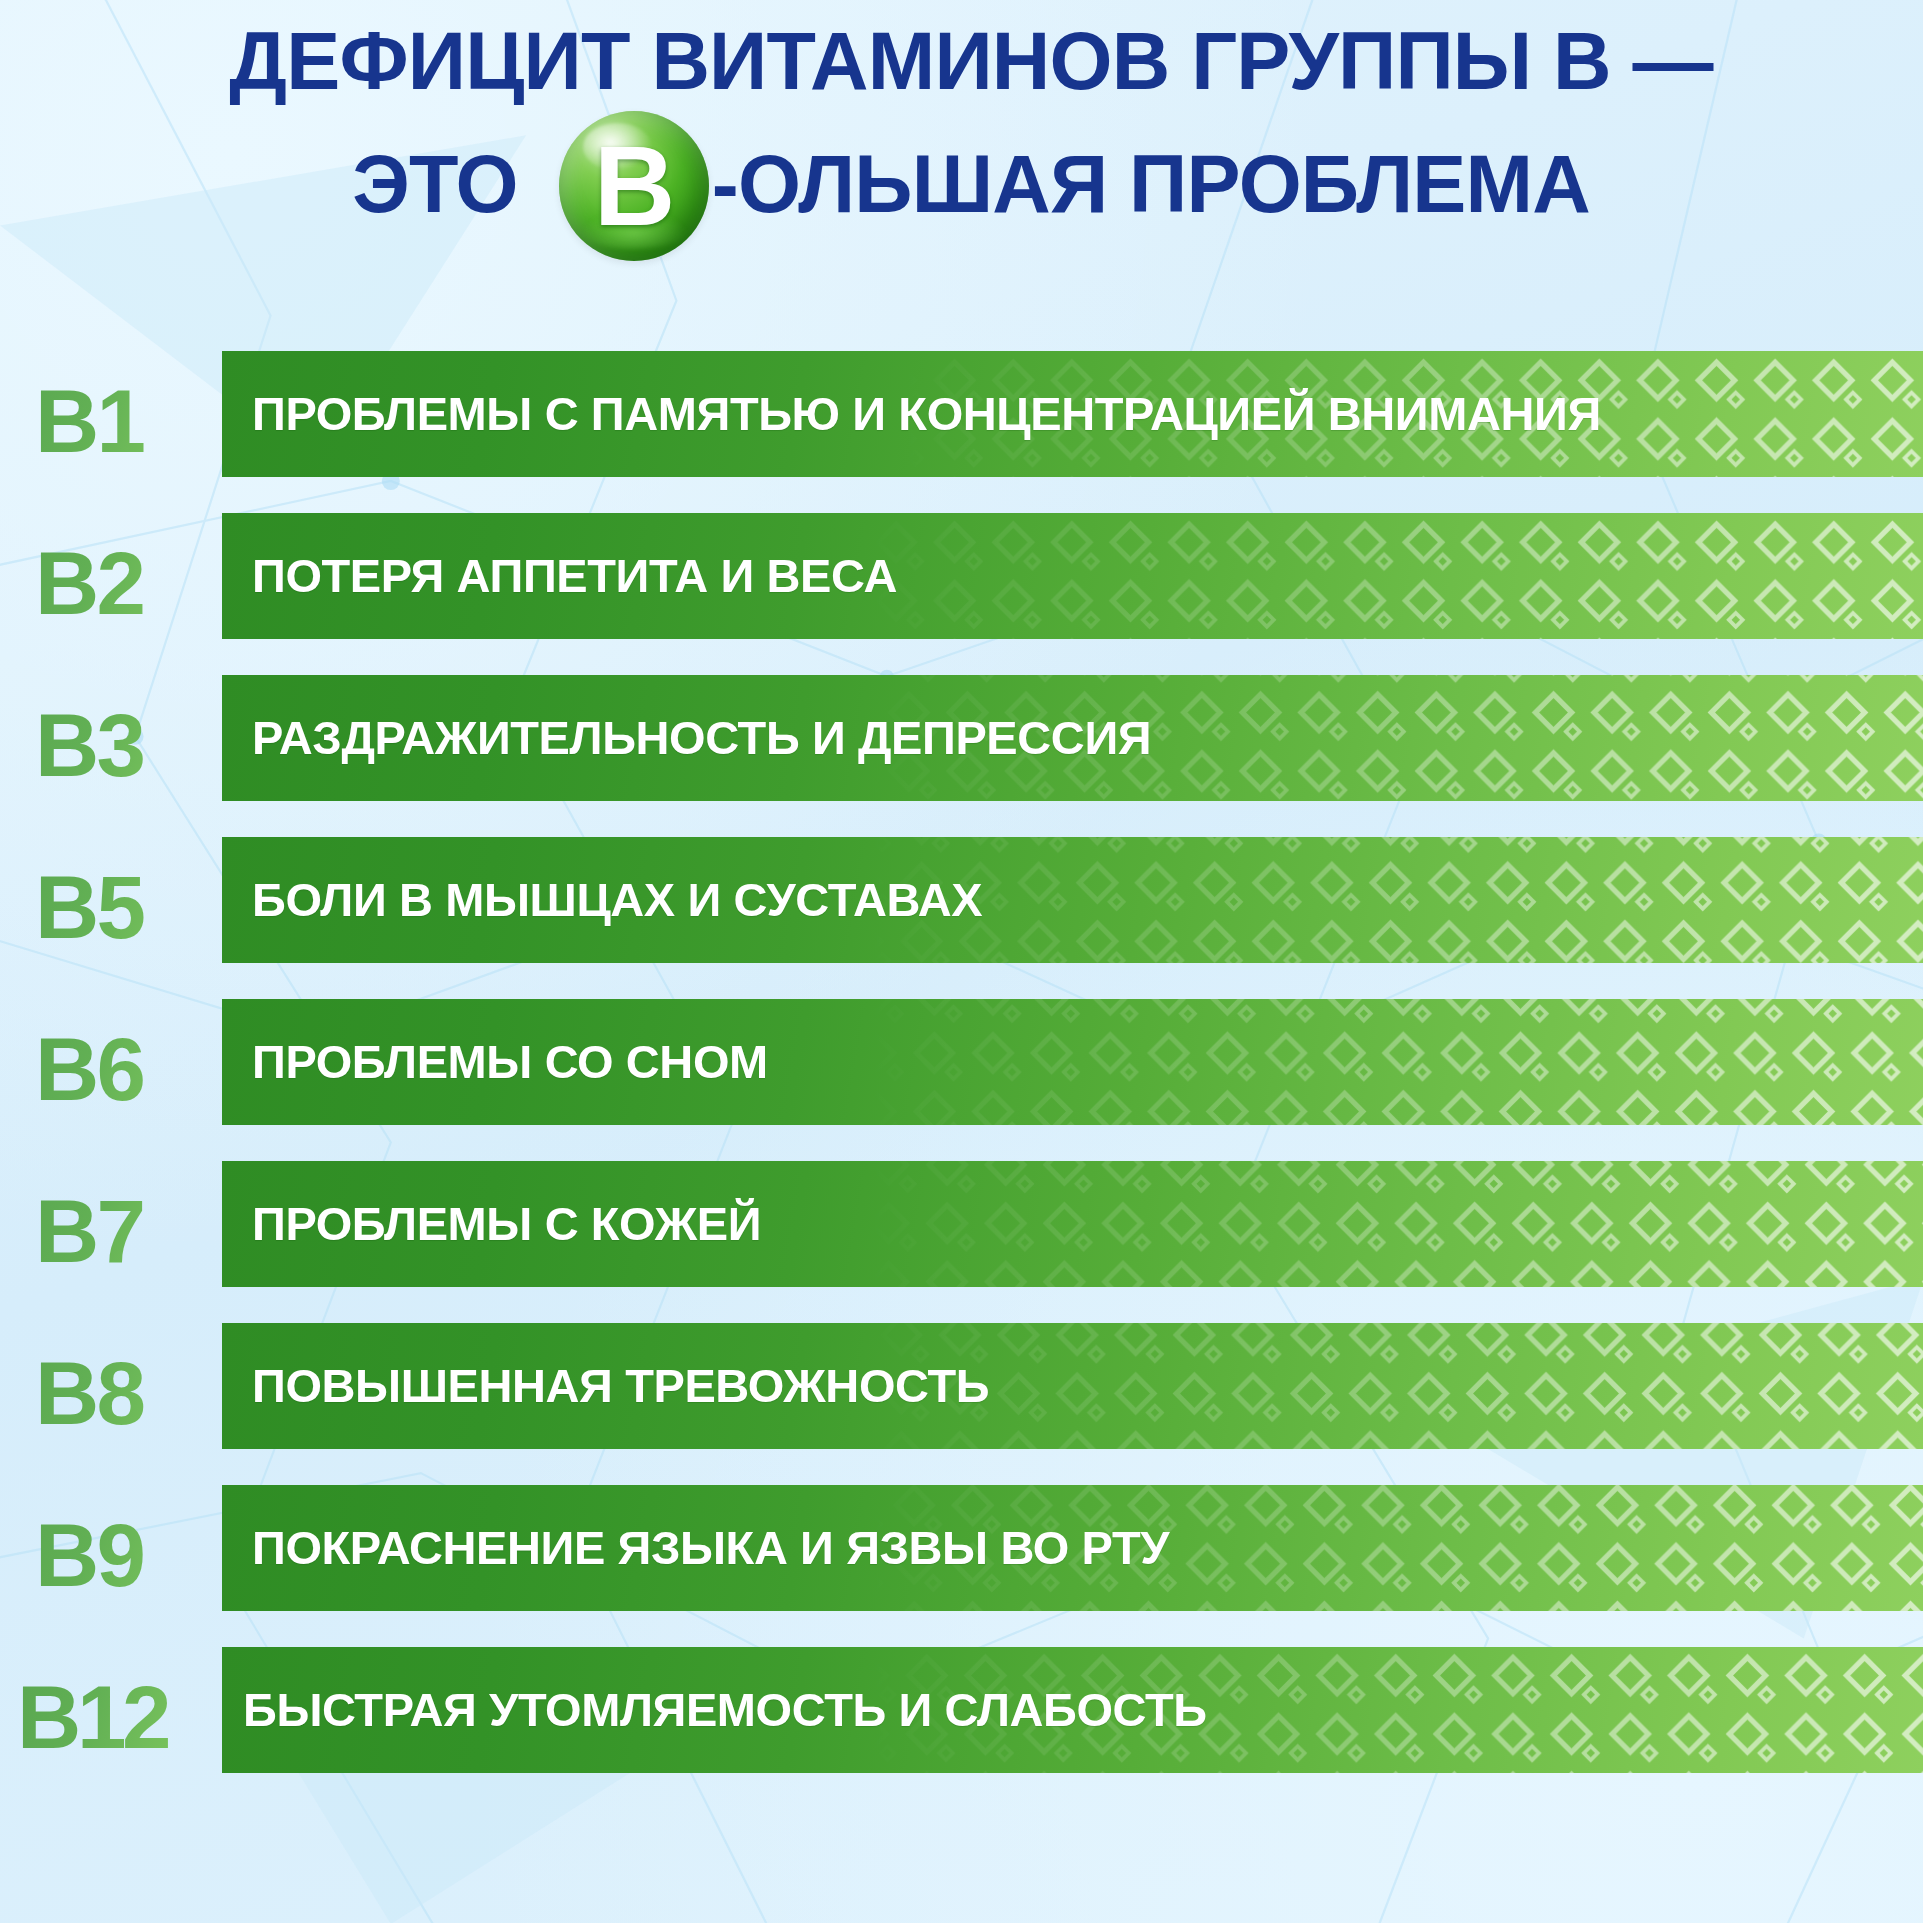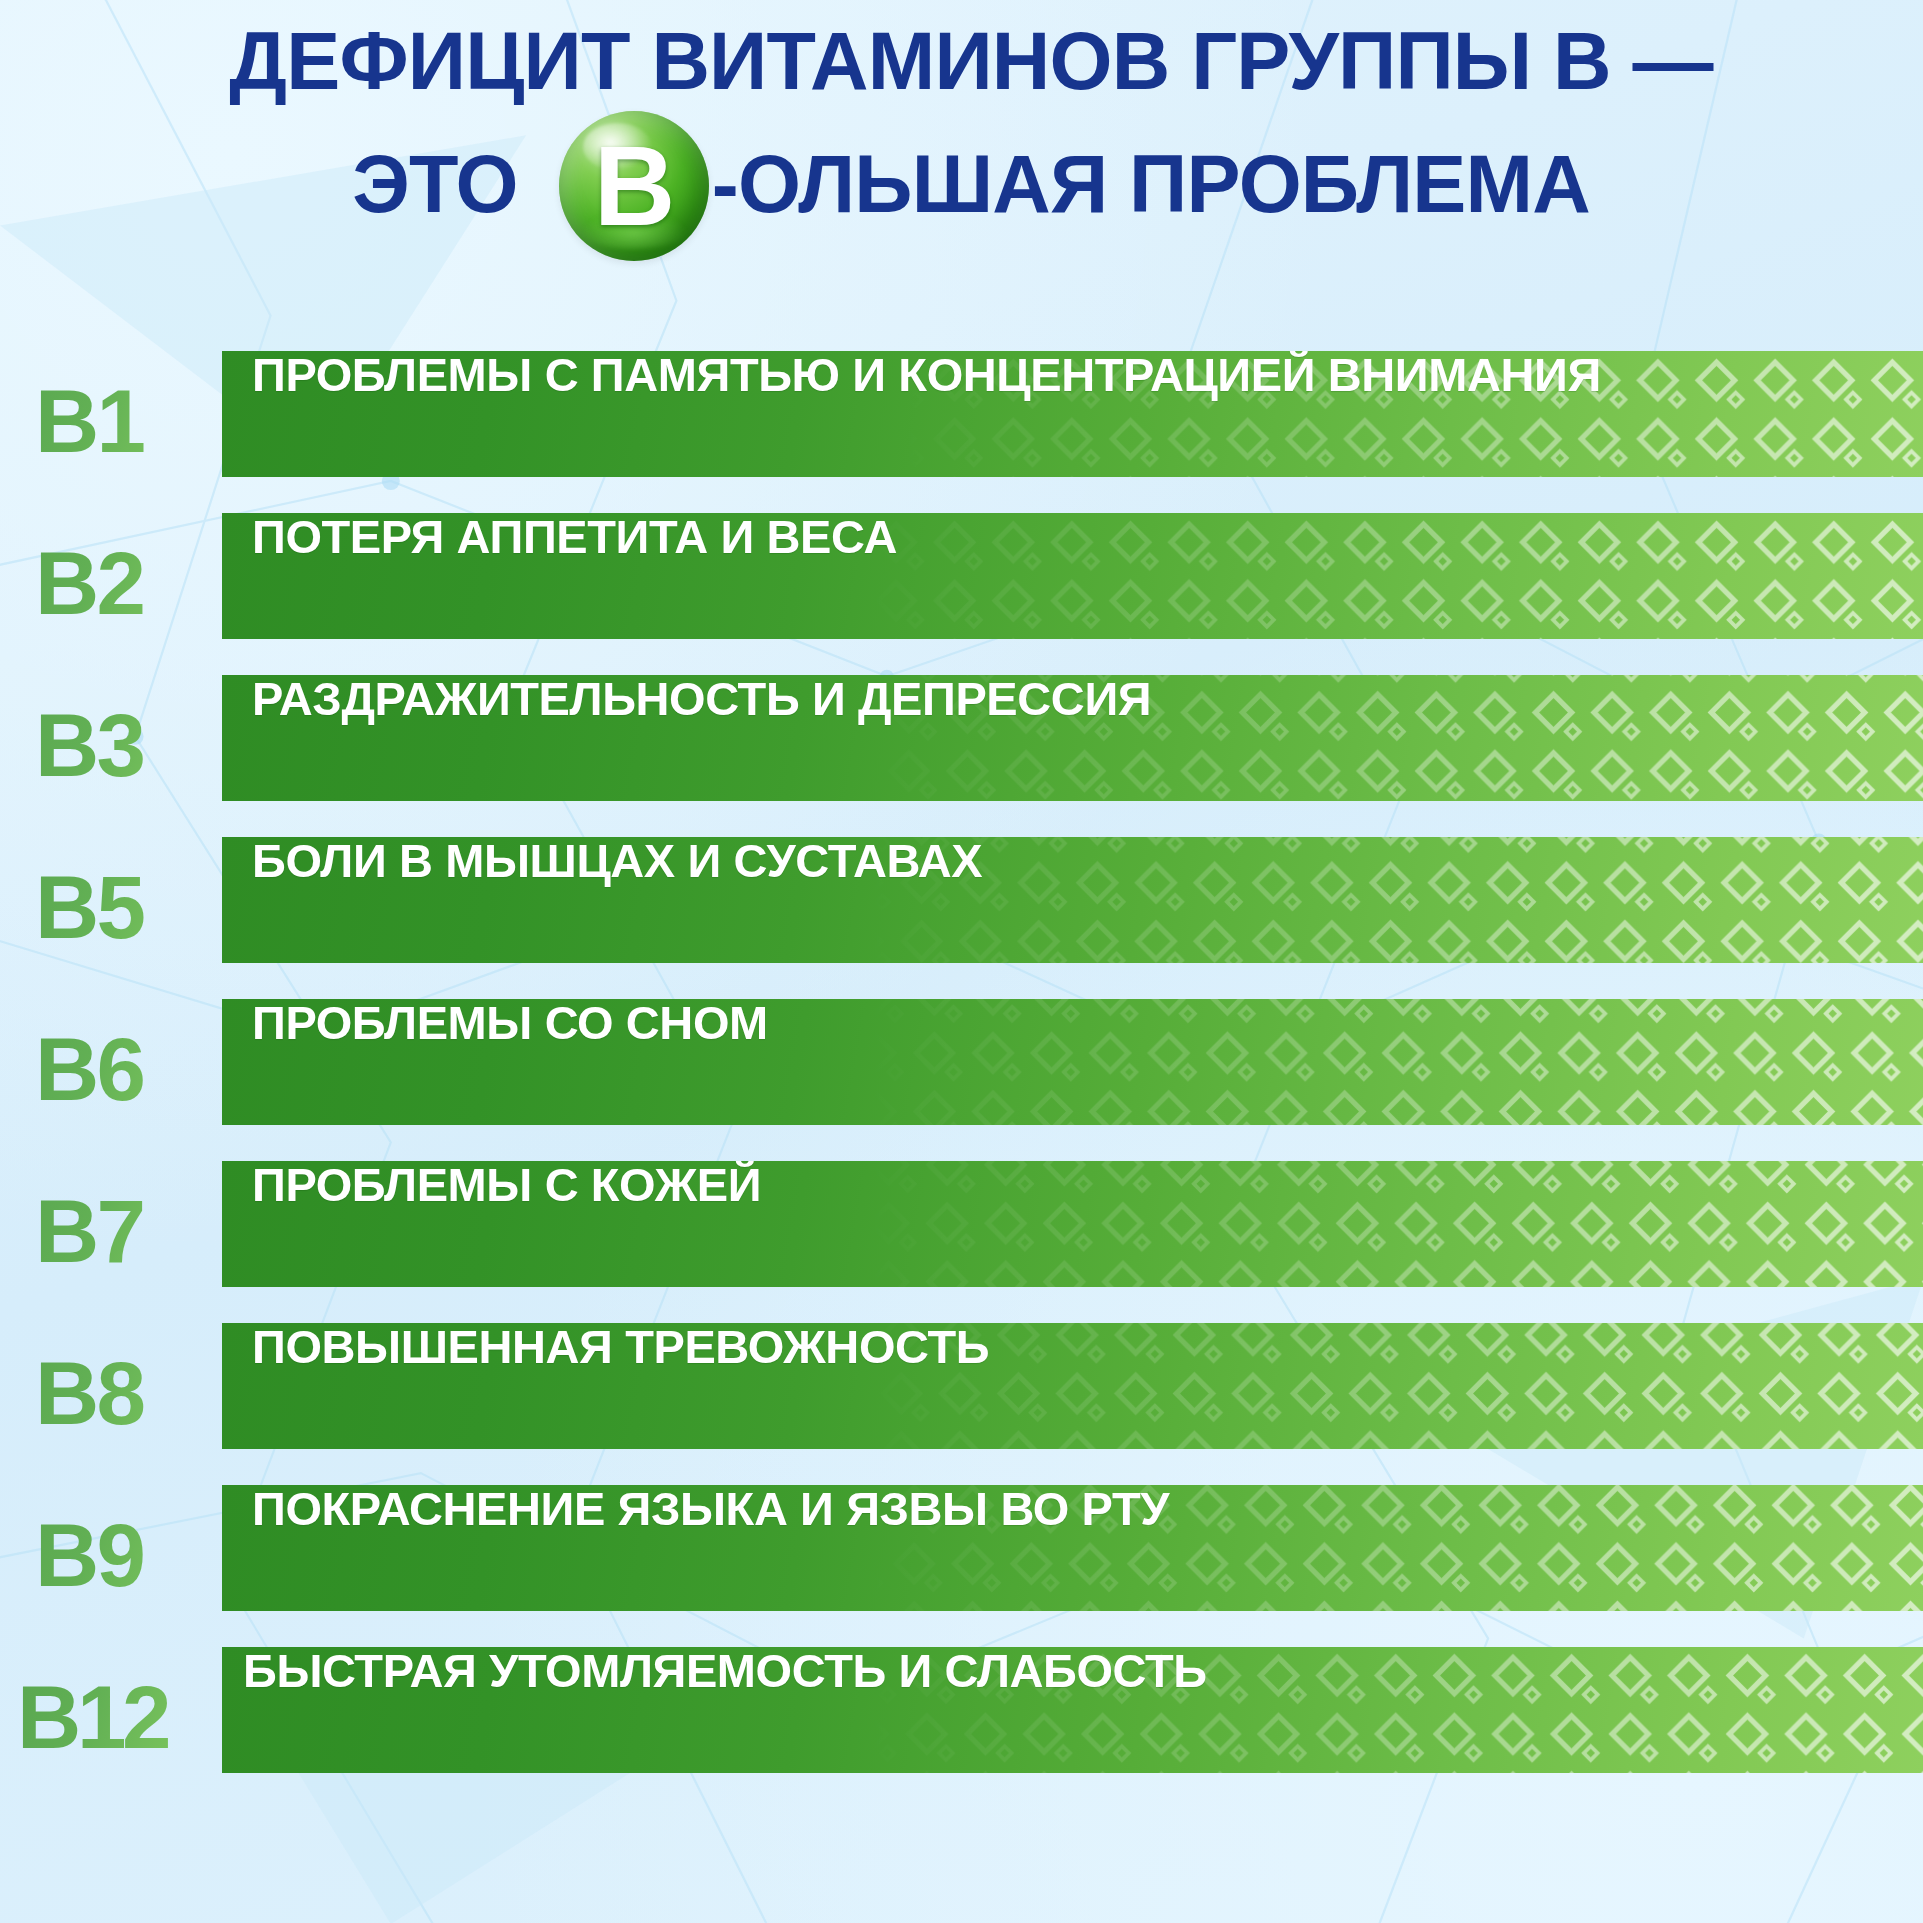--- a/index.html
+++ b/index.html
@@ -140,20 +140,21 @@
     background:linear-gradient(100deg,
        #2f8c24 0%,
        #339227 16%,
        #3f9c2d 34%,
        #56ad38 54%,
        #6dbd48 72%,
        #82c954 88%,
        #8ed05e 100%);
     overflow:hidden;
     display:flex;
+    align-items:center;
   }
   
   .bar-pattern{
     position:absolute;
     inset:0;
     pointer-events:none;
   }
   .bar-text{
     position:relative;
     z-index:3;

